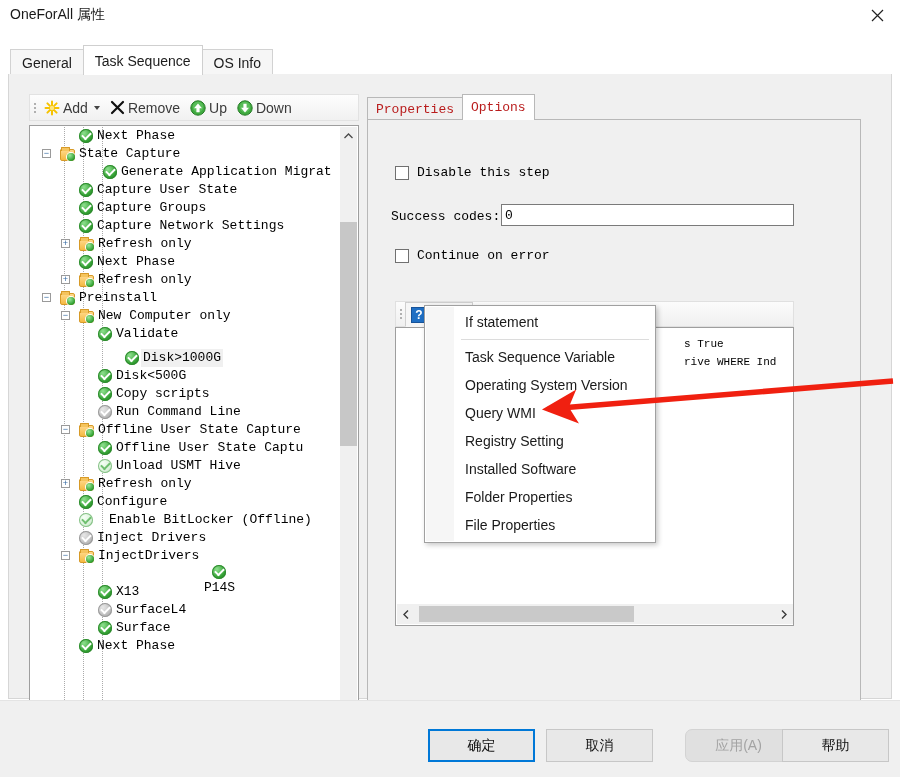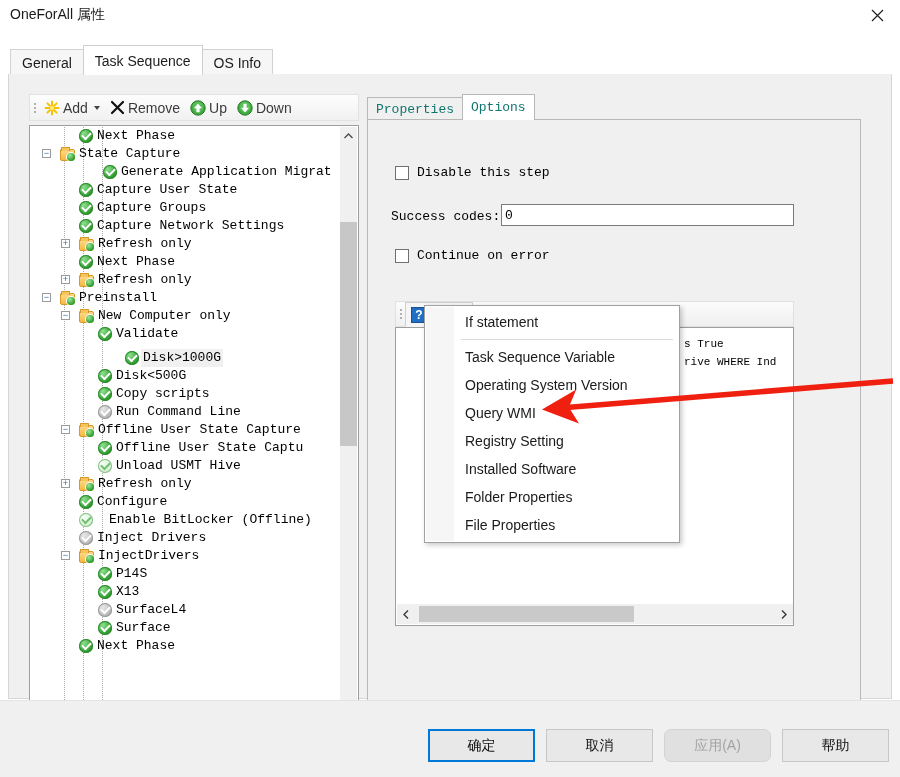--- a/index.html
+++ b/index.html
@@ -215,21 +215,21 @@
     position: absolute; left: 358px; top: 20px; width: 494px; height: 672px;
   }
   .subtabrow {
     position: absolute; left: 0; top: 0; height: 26px;
     display: flex; align-items: flex-end;
   }
   .subtab {
     height: 23px; padding: 0 8px;
     display: flex; align-items: center;
     font-family: "Liberation Mono", monospace;
-    font-size: 13px; color: #0f766e;
+    font-size: 13px; color: #b91c1c;
     background: #f0f0f0;
     border: 1px solid #b8b8b8; border-bottom: none;
     margin-right: -1px; cursor: pointer; white-space: nowrap;
   }
   .subtab.active {
     height: 26px; background: #ffffff; position: relative; z-index: 2;
   }
   .tabpage {
     position: absolute; left: 0; top: 25px; width: 494px; height: 647px;
     background: #f0f0f0;
@@ -280,21 +280,21 @@
     background: #f0f0f0;
   }
   .condtext {
     position: absolute;
     font-family: "Liberation Mono", monospace; font-size: 11px;
     color: #000; white-space: nowrap;
   }
 
   
   .menu {
-    position: absolute; left: 424px; top: 305px; width: 256px;
+    position: absolute; left: 424px; top: 305px; width: 232px;
     background: #ffffff;
     border: 1px solid #a0a0a0;
     box-shadow: 2px 2px 5px rgba(0,0,0,0.22);
     padding: 2px 0 3px 0;
     z-index: 40;
   }
   .menu .gutter {
     position: absolute; left: 1px; top: 1px; width: 28px; bottom: 1px;
     background: #f6f6f6;
   }
@@ -498,21 +498,21 @@
         </div>
         <div class="trow" style="padding-left: 48px;">
           <span class="ic check gray"></span>
           <span class="tlabel">Inject Drivers</span>
         </div>
         <div class="trow" style="padding-left: 48px;">
           <div class="expander" style="left: 30px; top: 4px;">−</div>
           <span class="ic folder"></span>
           <span class="tlabel">InjectDrivers</span>
         </div>
-        <div class="trow" style="padding-left: 67px;">
+        <div class="trow" style="padding-left: 67px; flex-direction: column;">
           <span class="ic check"></span>
           <span class="tlabel">P14S</span>
         </div>
         <div class="trow" style="padding-left: 67px;">
           <span class="ic check"></span>
           <span class="tlabel">X13</span>
         </div>
         <div class="trow" style="padding-left: 67px;">
           <span class="ic check gray"></span>
           <span class="tlabel">SurfaceL4</span>
@@ -651,15 +651,15 @@
     <marker id="rhead" markerWidth="7" markerHeight="7" refX="5.4" refY="3.5" orient="auto">
       <path d="M6.5 3.5 L0 0.4 L1.6 3.5 L0 6.6 Z" fill="#f02010"></path>
     </marker>
   </defs>
   <line x1="893" y1="381" x2="548" y2="409" stroke="#f02010" stroke-width="5.5" marker-end="url(#rhead)"></line>
 </svg>
 
 <div class="footer">
   <div class="fbtn primary" style="left:428px;">确定</div>
   <div class="fbtn" style="left:546px;">取消</div>
-  <div class="fbtn disabled" style="left:664px;border-radius:7px;">应用(A)</div>
+  <div class="fbtn disabled" style="left:685px;border-radius:7px;">应用(A)</div>
   <div class="fbtn" style="left:782px;">帮助</div>
 </div>
 
 </body></html>

